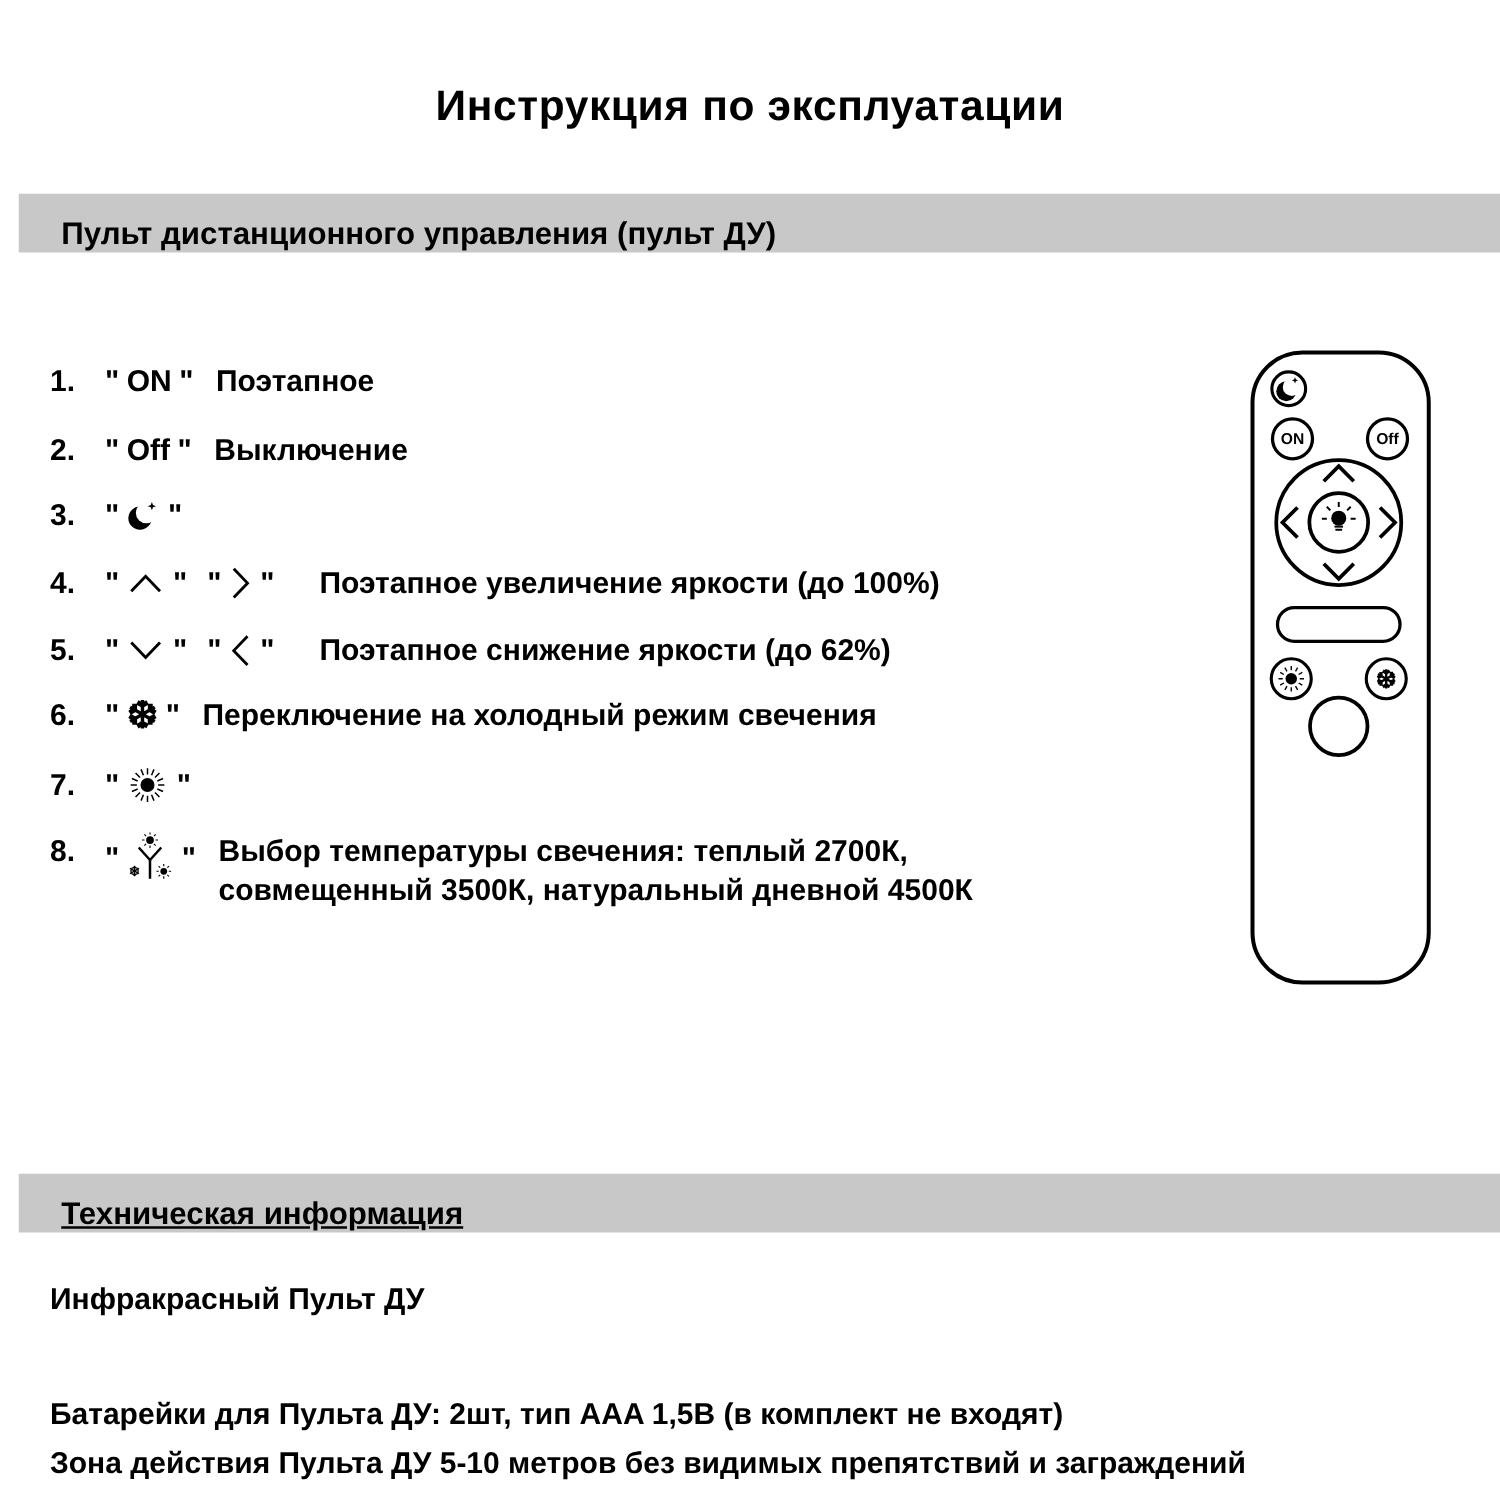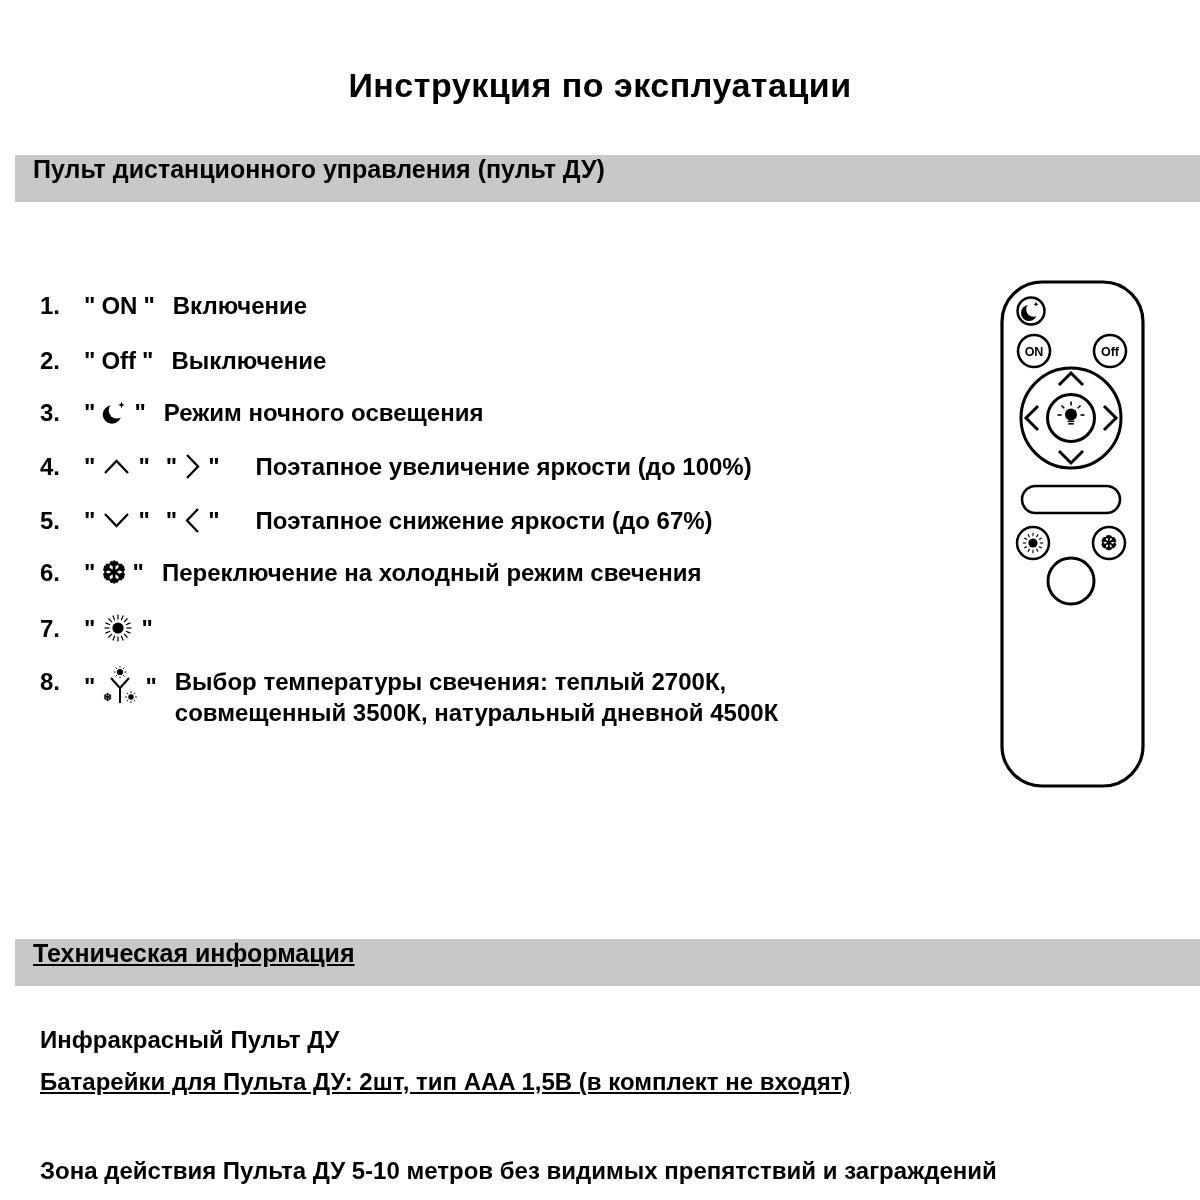--- a/index.html
+++ b/index.html
@@ -1,21 +1,21 @@
 <!DOCTYPE html>
 <html><head>
 <meta charset="utf-8">
 <style>
   html,body{margin:0;padding:0;background:#fff;}
   #page{position:relative;width:1200px;height:1200px;background:#ffffff;overflow:hidden;
         font-family:"Liberation Sans",sans-serif;color:#000;font-weight:bold;border-radius:19px;}
   #title{position:absolute;top:66px;left:0;width:100%;text-align:center;
          font-size:34px;font-weight:bold;letter-spacing:0.5px;}
   .bar{position:absolute;left:15px;right:0;height:47px;background:#c8c8c8;
-       display:flex;align-items:flex-start;padding-left:18px;box-sizing:border-box;
+       display:flex;align-items:flex-end;padding-left:34px;box-sizing:border-box;
        font-size:25px;font-weight:bold;}
   #bar-remote{top:155px;}
   #bar-tech{top:939px;text-decoration:underline;}
   .li{position:absolute;left:40px;display:flex;align-items:center;
       font-size:24px;line-height:31px;white-space:nowrap;}
   .li .num{width:38px;flex:0 0 auto;}
   .tok{display:inline-flex;align-items:center;margin-right:4px;}
   .q{margin:0 6px;}
   .lbl{margin-left:8px;white-space:pre-line;}
   .lbl.gap{margin-left:26px;}
@@ -36,21 +36,21 @@
   </div>
 
   <div id="list">
       <div class="li" style="top: 290px;">
         <span class="num">1.</span>
         <span class="tok">
           <span class="q">"</span>
           <span class="tokv">ON</span>
           <span class="q">"</span>
         </span>
-        <span class="lbl">Включение</span>
+        <span class="lbl">Поэтапное</span>
       </div>
       <div class="li" style="top: 345px;">
         <span class="num">2.</span>
         <span class="tok">
           <span class="q">"</span>
           <span class="tokv">Off</span>
           <span class="q">"</span>
         </span>
         <span class="lbl">Выключение</span>
       </div>
@@ -58,21 +58,20 @@
         <span class="num">3.</span>
         <span class="tok">
           <span class="q">"</span>
           <svg class="ic" width="27" height="27" viewBox="0 0 27 27">
             <circle cx="11" cy="15.5" r="9.3" fill="#000"></circle>
             <circle cx="16" cy="11.3" r="8.3" fill="#fff"></circle>
             <path d="M20.5 2.6 L21.4 5 L23.8 5.9 L21.4 6.8 L20.5 9.2 L19.6 6.8 L17.2 5.9 L19.6 5 Z" fill="#000"></path>
           </svg>
           <span class="q">"</span>
         </span>
-        <span class="lbl">Режим ночного освещения</span>
       </div>
       <div class="li" style="top: 451px;">
         <span class="num">4.</span>
         <span class="tok">
           <span class="q">"</span>
           <svg class="ic" width="31" height="21" viewBox="0 0 31 21">
             <polyline points="4,17 15.5,5 27,17" fill="none" stroke="#000" stroke-width="2.3"></polyline>
           </svg>
           <span class="q">"</span>
         </span>
@@ -94,21 +93,21 @@
           </svg>
           <span class="q">"</span>
         </span>
         <span class="tok">
           <span class="q">"</span>
           <svg class="ic" width="19" height="31" viewBox="0 0 19 31">
             <polyline points="15,4 4,15.5 15,27" fill="none" stroke="#000" stroke-width="2.3"></polyline>
           </svg>
           <span class="q">"</span>
         </span>
-        <span class="lbl gap">Поэтапное снижение яркости (до 67%)</span>
+        <span class="lbl gap">Поэтапное снижение яркости (до 62%)</span>
       </div>
       <div class="li" style="top: 557px;">
         <span class="num">6.</span>
         <span class="tok">
           <span class="q">"</span>
           <span class="ic-txt">❆</span>
           <span class="q">"</span>
         </span>
         <span class="lbl">Переключение на холодный режим свечения</span>
       </div>
@@ -224,16 +223,16 @@
         <text x="109" y="270" font-size="20" text-anchor="middle">❆</text>
         <circle cx="71" cy="301" r="23" fill="none" stroke="#000" stroke-width="3"></circle>
       </svg></div>
 
   <div class="bar" id="bar-tech">
     <span>Техническая информация</span>
   </div>
 
   <div id="tech">
       <div class="tech" style="top: 1025px;">Инфракрасный Пульт ДУ</div>
-      <div class="tech" style="top: 1067px; text-decoration: underline;">Батарейки для Пульта ДУ: 2шт, тип AAA 1,5В (в комплект не входят)</div>
+      <div class="tech" style="top: 1117px;">Батарейки для Пульта ДУ: 2шт, тип AAA 1,5В (в комплект не входят)</div>
       <div class="tech" style="top: 1156px; text-align: right;">Зона действия Пульта ДУ 5-10 метров без видимых препятствий и заграждений</div>
     </div>
 </div>
 
 </body></html>

